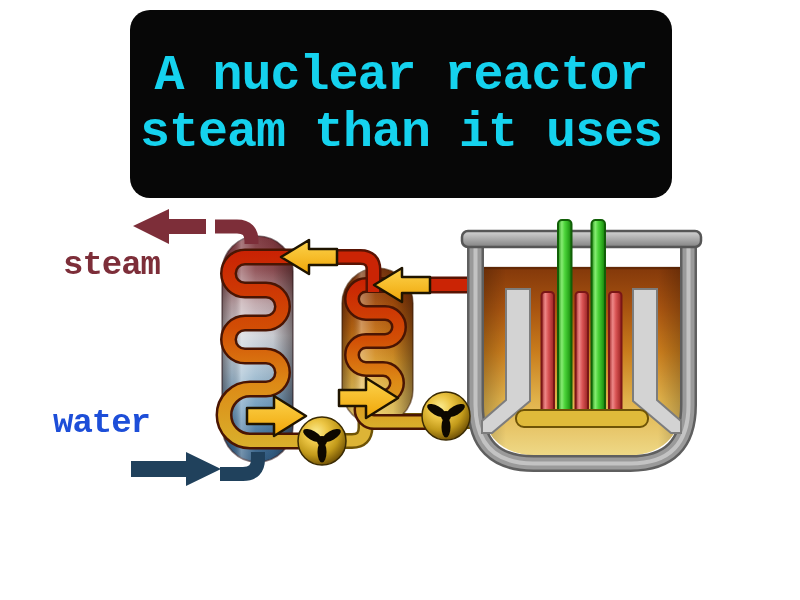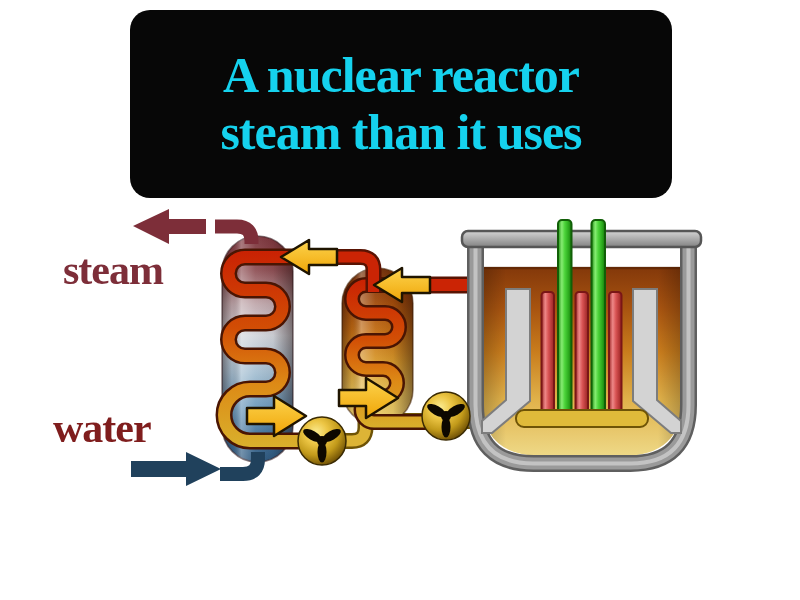--- a/index.html
+++ b/index.html
@@ -1,25 +1,25 @@
 <!DOCTYPE html>
 <html><head>
 <meta charset="utf-8">
 <style>
   html,body{margin:0;padding:0;background:#ffffff;}
   .stage{position:relative;width:800px;height:600px;background:#ffffff;overflow:hidden;
-         font-family:Liberation Serif, serif;}
+         font-family:Liberation Mono, monospace;}
   .title-box{position:absolute;left:130px;top:10px;width:542px;height:188px;
     background:#070707;border-radius:20px;display:flex;flex-direction:column;
     justify-content:center;align-items:center;}
   .title-box span{display:block;color:#15d2ee;font-size:50px;font-weight:bold;
     line-height:1.14;letter-spacing:-1px;white-space:nowrap;}
-  .lbl{position:absolute;font-weight:bold;font-size:42px;letter-spacing:-1px;text-align:center;}
+  .lbl{position:absolute;font-weight:bold;font-size:34px;letter-spacing:-1px;text-align:center;}
   .lbl.steam{left:63px;top:246px;color:#7d2e39;}
-  .lbl.water{left:53px;top:404px;color:#7f1d1d;}
+  .lbl.water{left:53px;top:404px;color:#1d4ed8;}
   svg.diagram{position:absolute;left:0;top:0;}
 </style>
 </head>
 <body>
 
 <div class="stage">
 
   <div class="title-box">
     <span>A nuclear reactor</span>
     <span>steam than it uses</span>

